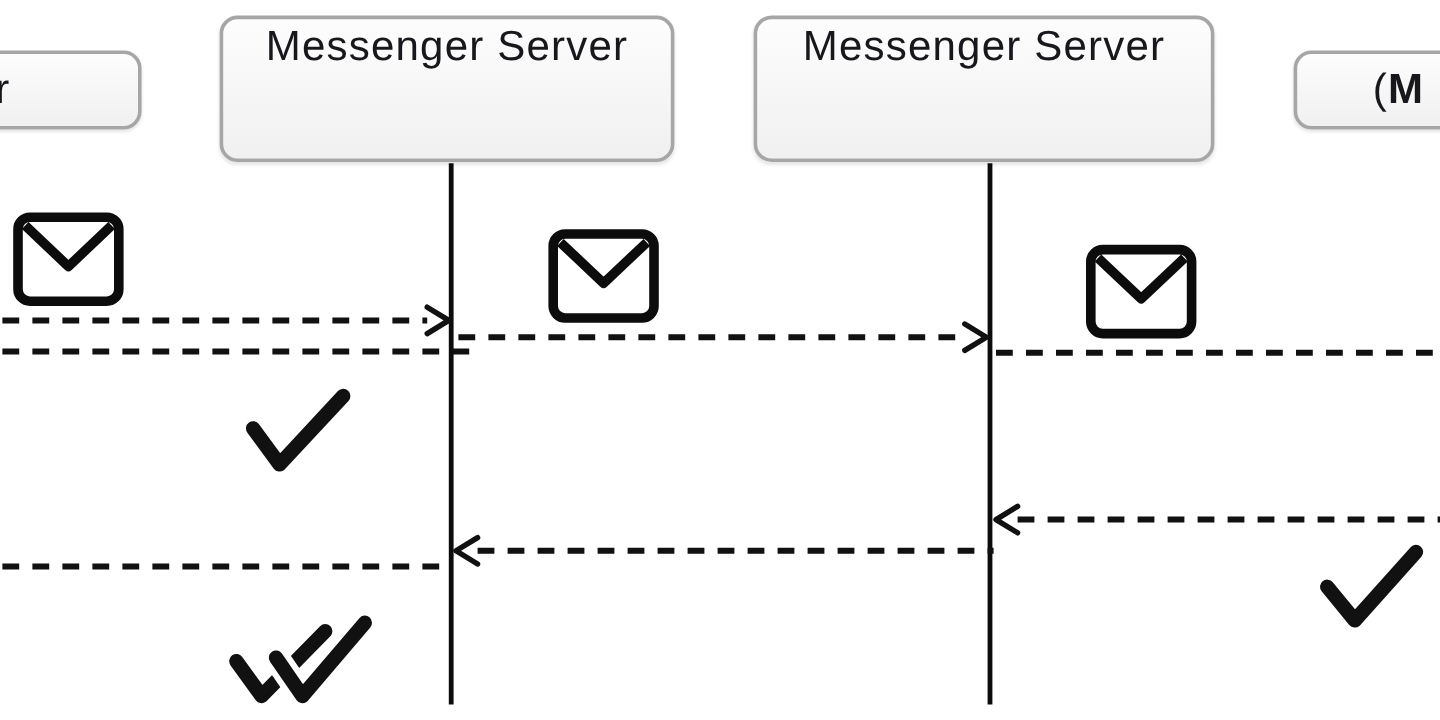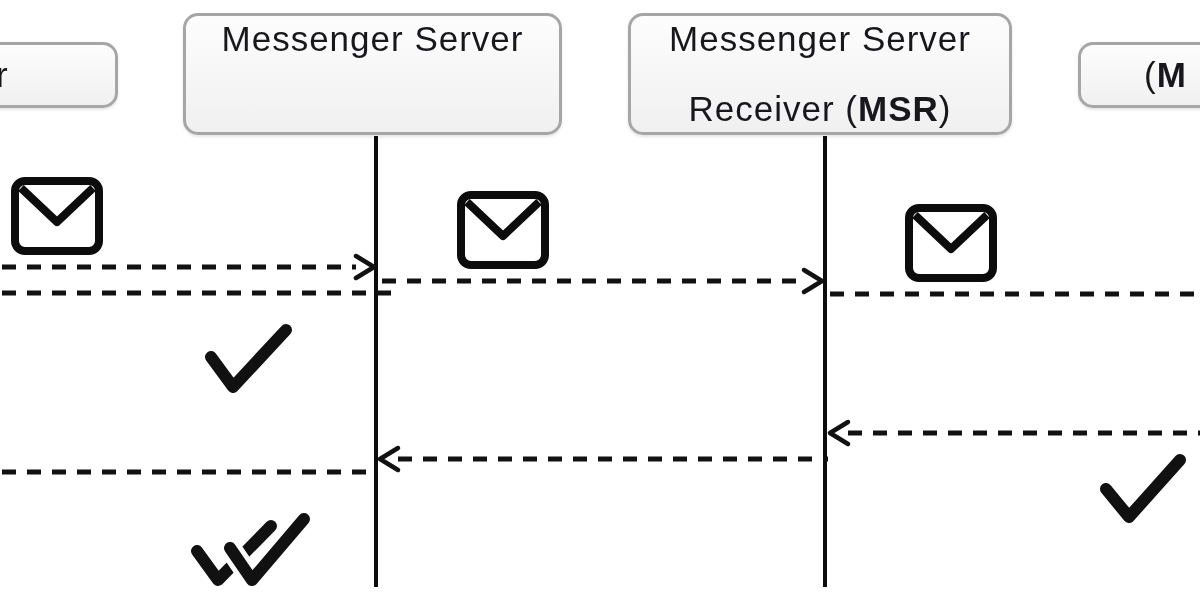--- a/index.html
+++ b/index.html
@@ -89,23 +89,20 @@
   <div class="actor-box" id="box-sender">
     <span class="clip-label">r</span>
   </div>
 
   <div class="actor-box" id="box-mss">
     <span>Messenger Server</span>
   </div>
 
   <div class="actor-box" id="box-msr">
     <span>Messenger Server</span>
-    <span>
-      <span>Receiver (</span><span class="abbr">MSR</span><span>)</span>
-    </span>
   </div>
 
   <div class="actor-box" id="box-receiver">
     <span class="clip-label">
       <span>(</span><span class="abbr">M</span>
     </span>
   </div>
 
 </div>
 

